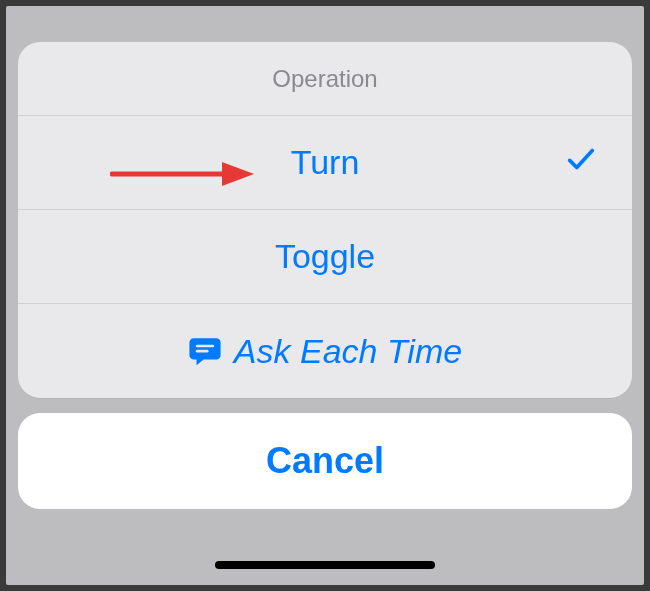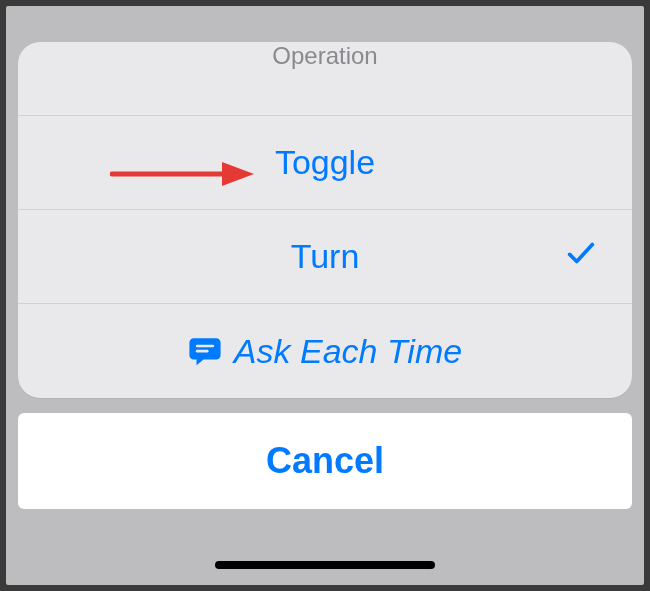--- a/index.html
+++ b/index.html
@@ -31,20 +31,21 @@
     }
     .action-sheet {
       background: #e9e9eb;
       border-radius: 22px;
       overflow: hidden;
       box-shadow: 0 1px 0 rgba(0,0,0,0.05);
     }
     .sheet-header {
       height: 74px;
       display: flex;
+      align-items: center;
       justify-content: center;
       color: #8a8a8e;
       font-size: 24px;
       font-weight: 400;
       border-bottom: 1px solid #d1d1d4;
     }
     .sheet-row {
       height: 94px;
       display: flex;
       align-items: center;
@@ -63,21 +64,21 @@
       top: 50%;
       transform: translateY(-50%);
       color: #007aff;
     }
     .speech-icon {
       display: inline-flex;
       align-items: center;
     }
     .cancel-sheet {
       background: #ffffff;
-      border-radius: 6px;
+      border-radius: 22px;
       height: 96px;
       display: flex;
       align-items: center;
       justify-content: center;
       color: #007aff;
       font-size: 36px;
       font-weight: 600;
     }
     .home-indicator {
       position: absolute;
@@ -103,30 +104,30 @@
 
   <div class="sheet-area">
 
     <div class="action-sheet">
 
       <div class="sheet-header">
         <span>Operation</span>
       </div>
 
       <div class="sheet-row">
-        <span>Toggle</span>
-      </div>
-
-      <div class="sheet-row">
         <span>Turn</span>
         <span class="check">
           <svg width="34" height="34" viewBox="0 0 24 24" fill="none" stroke="#007aff" stroke-width="2.6" stroke-linecap="round" stroke-linejoin="round">
             <polyline points="4 13 9 18 20 6"></polyline>
           </svg>
         </span>
+      </div>
+
+      <div class="sheet-row">
+        <span>Toggle</span>
       </div>
 
       <div class="sheet-row">
         <span class="speech-icon">
           <svg width="34" height="32" viewBox="0 0 24 22">
             <path d="M4 2 h16 a3 3 0 0 1 3 3 v9 a3 3 0 0 1 -3 3 h-9 l-5 4 v-4 h-2 a3 3 0 0 1 -3 -3 v-9 a3 3 0 0 1 3 -3 z" fill="#007aff"></path>
             <rect x="5.5" y="6.5" width="13" height="1.9" rx="0.9" fill="#e9e9eb"></rect>
             <rect x="5.5" y="10.2" width="9" height="1.9" rx="0.9" fill="#e9e9eb"></rect>
           </svg>
         </span>

